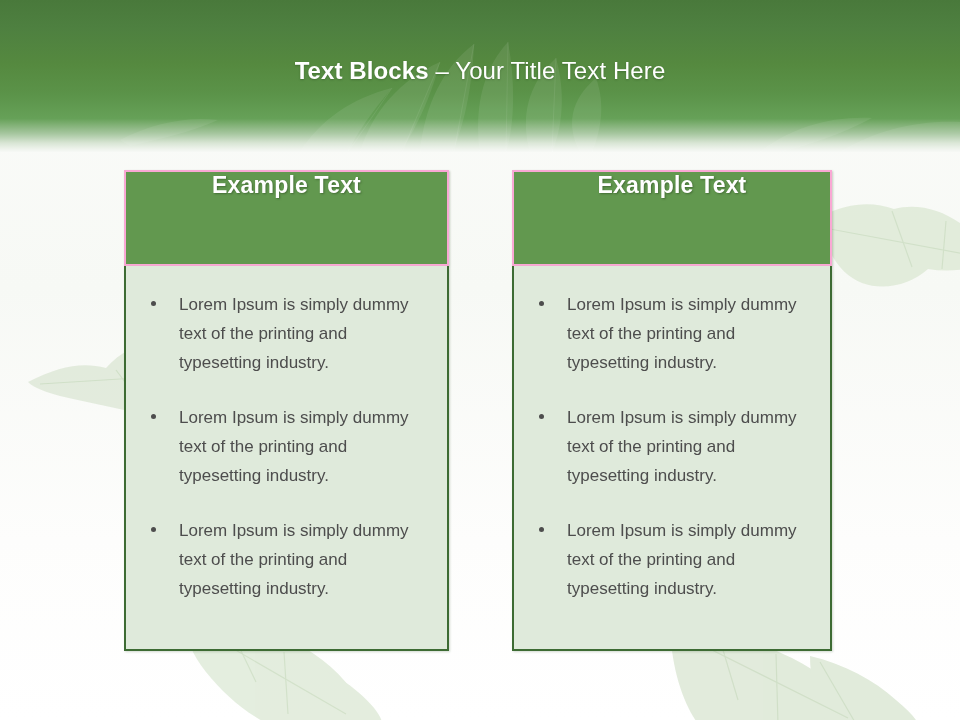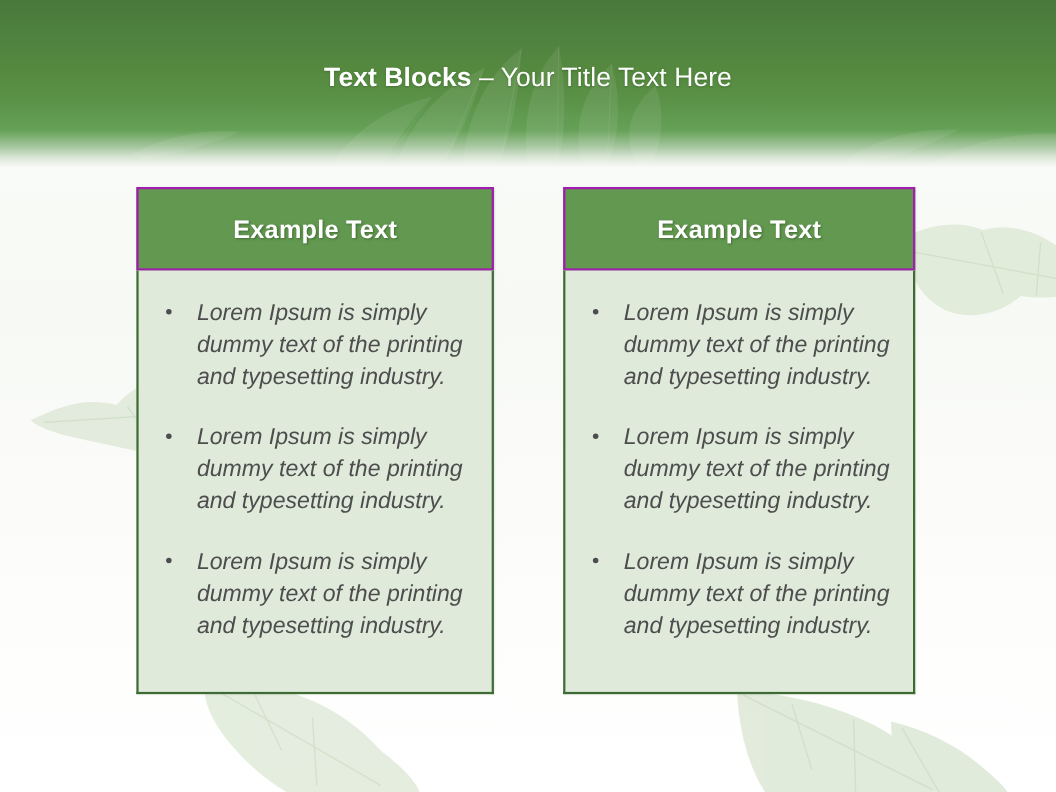--- a/index.html
+++ b/index.html
@@ -82,25 +82,24 @@
   .card {
     position: absolute;
     box-sizing: border-box;
   }
 
   .card-left  { left: 124px; top: 170px; width: 325px; height: 461px; }
   .card-right { left: 512px; top: 170px; width: 320px; height: 461px; }
 
   .card-header {
     box-sizing: border-box;
-    height: 76px;
+    height: 96px;
     background: #62984f;
-    border: 2px solid #a21caf;
+    border: 2px solid #f9a8d4;
     display: flex;
-    align-items: center;
     justify-content: center;
     box-shadow: 1px 1px 2px rgba(60, 90, 50, 0.28);
   }
 
   .card-header-text {
     color: #ffffff;
     font-size: 23px;
     font-weight: 700;
     letter-spacing: 0.2px;
     text-shadow: 1px 1px 2px rgba(45, 75, 35, 0.55);
@@ -120,23 +119,22 @@
     list-style: none;
     margin: 0;
     padding: 0;
   }
 
   .bullet-item {
     position: relative;
     padding-left: 40px;
     margin-bottom: 26px;
     color: #4d4d4d;
-    font-size: 21px;
+    font-size: 17px;
     line-height: 29px;
-    font-style: italic;
   }
   .bullet-item:last-child { margin-bottom: 0; }
 
   .bullet-dot {
     position: absolute;
     left: 12px;
     top: 11px;
     width: 5px;
     height: 5px;
     background: #4d4d4d;

